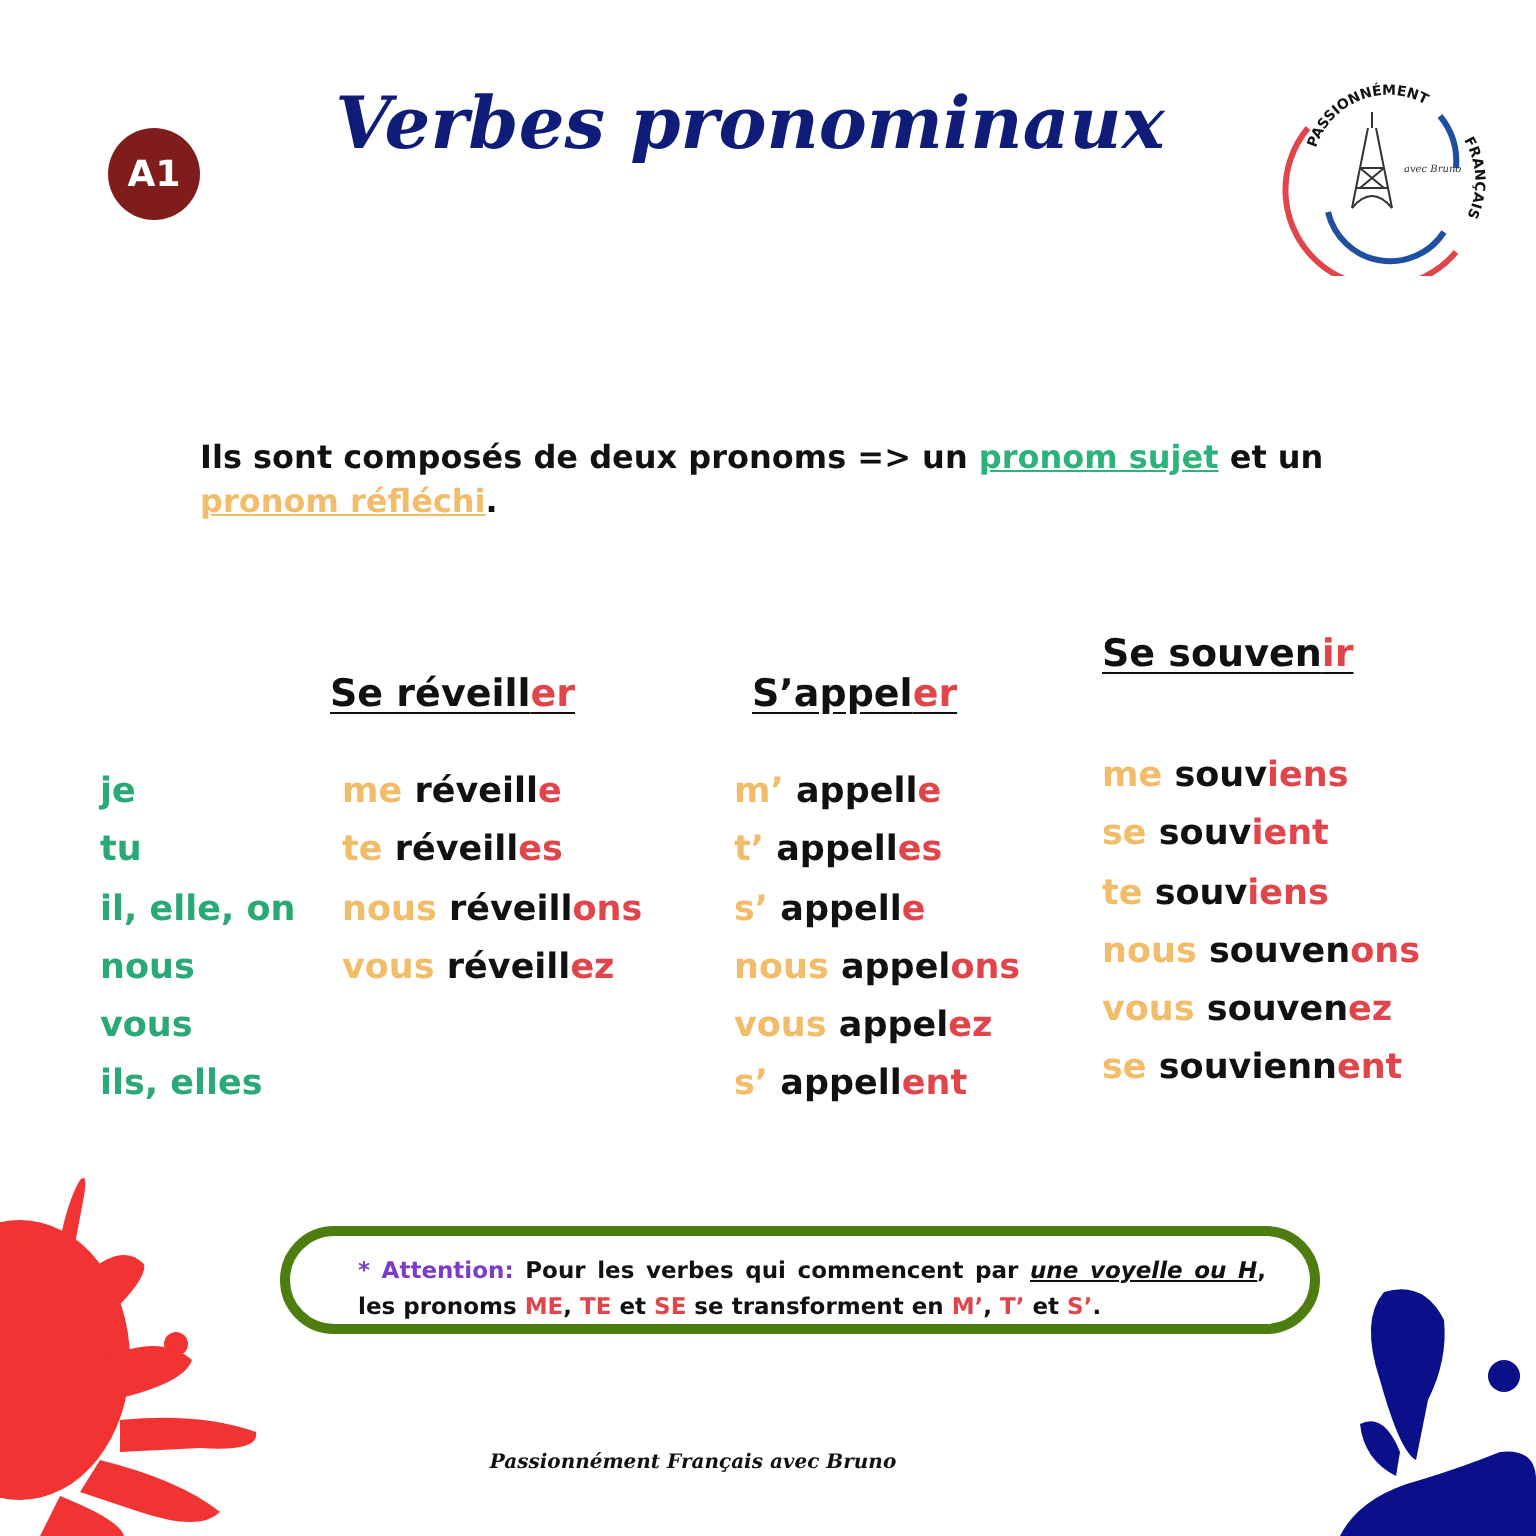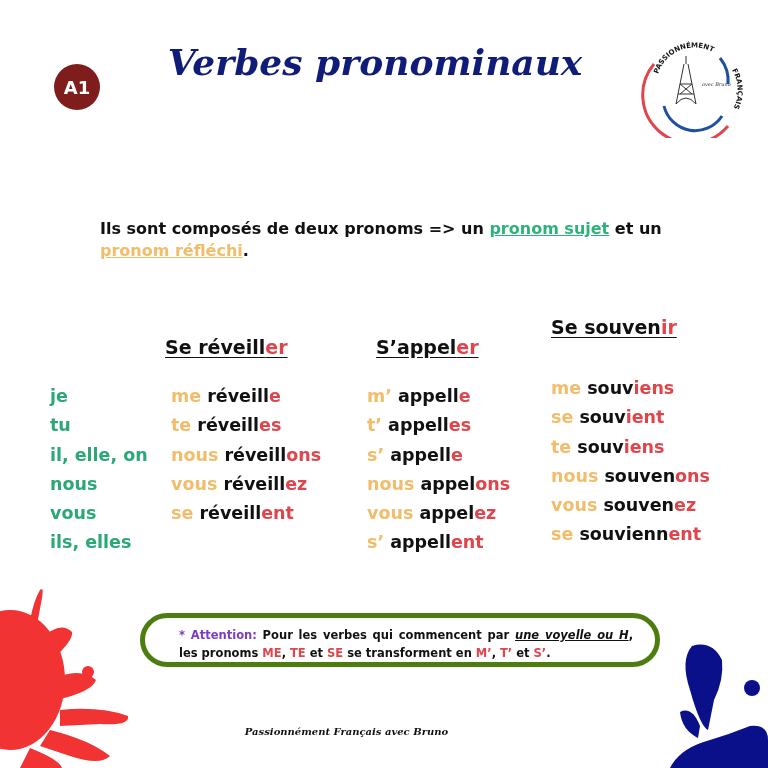--- a/index.html
+++ b/index.html
@@ -105,21 +105,20 @@
   <div class="row">nous</div>
   <div class="row">vous</div>
   <div class="row">ils, elles</div>
 </div>
 
 <div class="col" style="left:171px; top:382px;">
   <div class="row"><span class="org">me</span> <span class="blk">réveill</span><span class="red">e</span></div>
   <div class="row"><span class="org">te</span> <span class="blk">réveill</span><span class="red">es</span></div>
   <div class="row"><span class="org">nous</span> <span class="blk">réveill</span><span class="red">ons</span></div>
   <div class="row"><span class="org">vous</span> <span class="blk">réveill</span><span class="red">ez</span></div>
-  <div class="row"><span class="org">se</span> <span class="blk">réveill</span><span class="red">ent</span></div>
 </div>
 
 <div class="col" style="left:367px; top:382px;">
   <div class="row"><span class="org">m’</span> <span class="blk">appell</span><span class="red">e</span></div>
   <div class="row"><span class="org">t’</span> <span class="blk">appell</span><span class="red">es</span></div>
   <div class="row"><span class="org">s’</span> <span class="blk">appell</span><span class="red">e</span></div>
   <div class="row"><span class="org">nous</span> <span class="blk">appel</span><span class="red">ons</span></div>
   <div class="row"><span class="org">vous</span> <span class="blk">appel</span><span class="red">ez</span></div>
   <div class="row"><span class="org">s’</span> <span class="blk">appell</span><span class="red">ent</span></div>
 </div>

